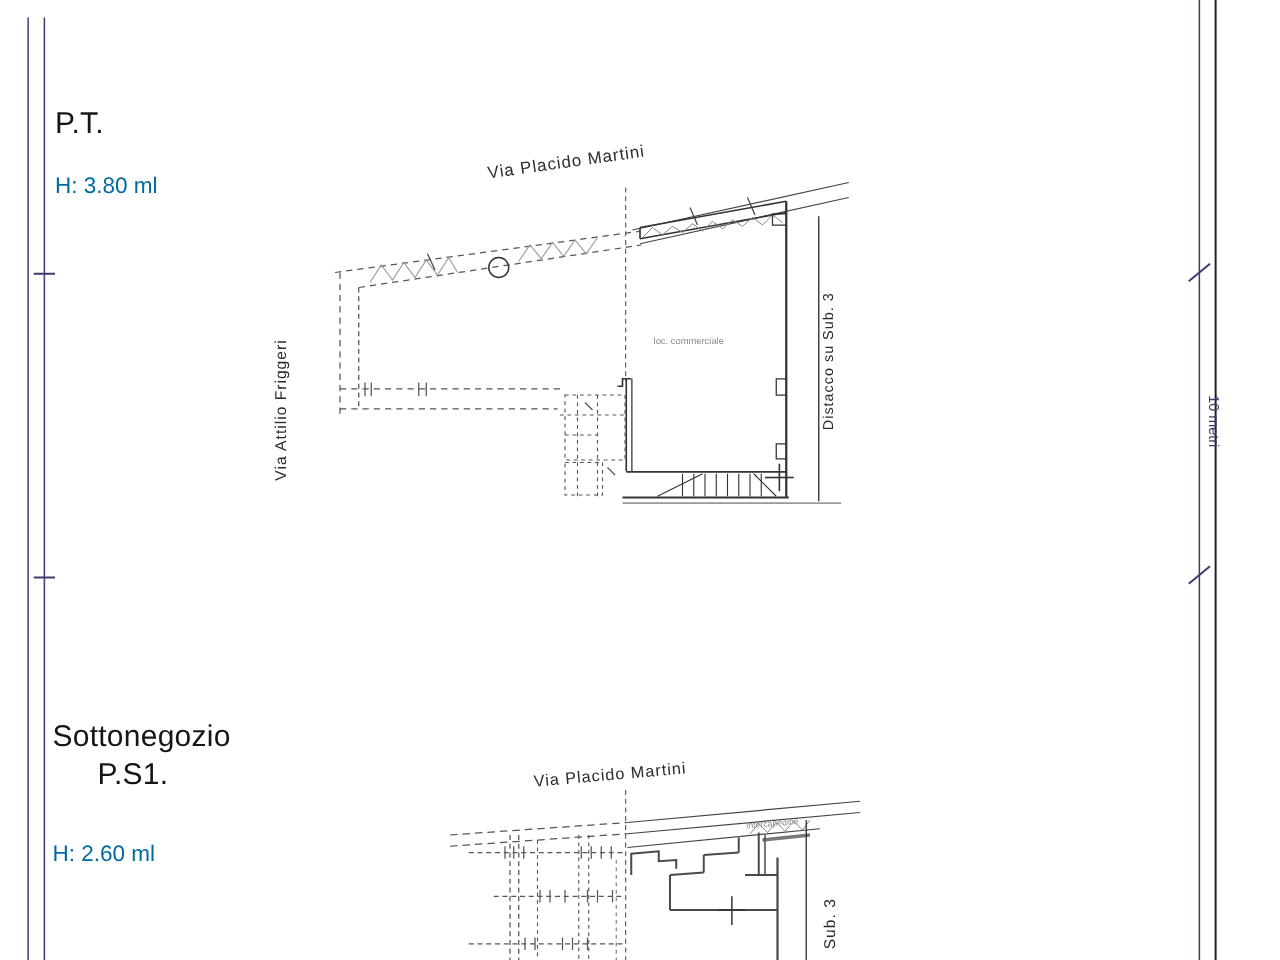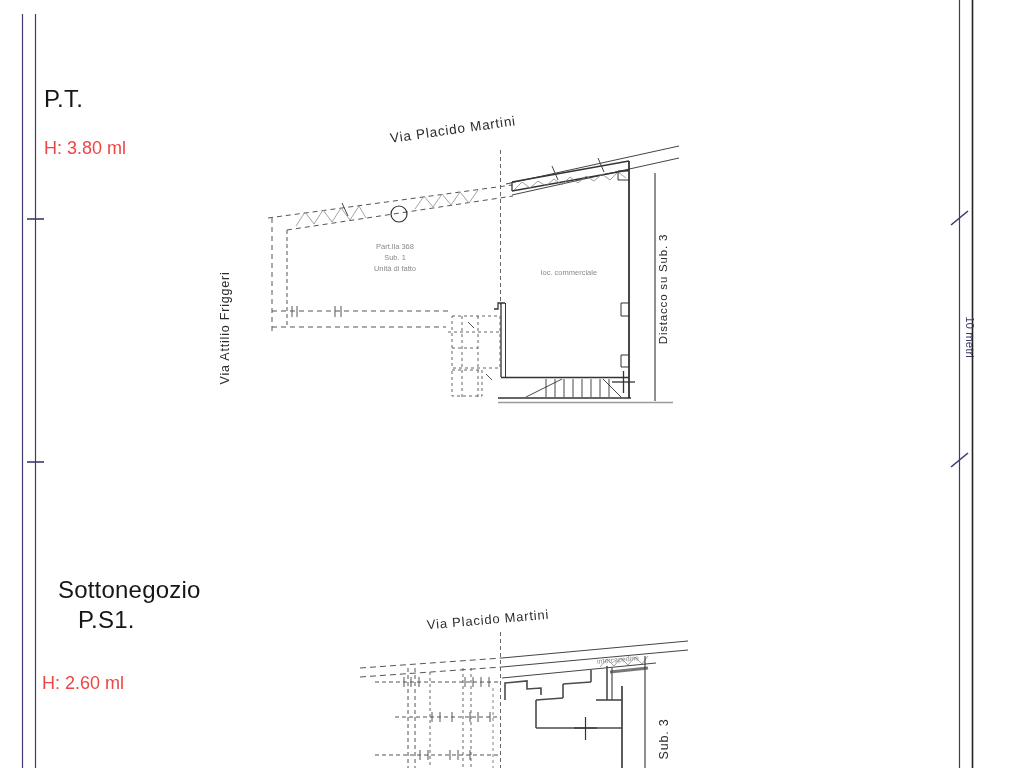--- a/index.html
+++ b/index.html
@@ -2,21 +2,21 @@
 <html><head>
 <meta charset="utf-8">
 <style>
   html,body{margin:0;padding:0;background:#fff;}
   .page{
     position:relative;width:1024px;height:768px;overflow:hidden;background:#ffffff;
     font-family:"Liberation Sans",sans-serif;color:#1a1a1a;
   }
   .lbl{position:absolute;white-space:nowrap;}
   .title{font-size:24px;letter-spacing:.2px;color:#161616;}
-  .subtitle{font-size:18px;color:#ef4444;}
+  .subtitle{font-size:18px;color:#0369a1;}
   .street{font-size:13.5px;color:#2b2b2b;letter-spacing:.8px;text-align:center;}
   .vtext{transform:rotate(-90deg);text-align:center;}
   .muted{color:#8a8a8a;}
   .tiny{font-size:7.5px;line-height:11px;text-align:center;}
   .navy{color:#3b3b6e;}
   svg{position:absolute;left:0;top:0;}
 </style>
 </head>
 <body>
 
@@ -161,28 +161,23 @@
     </g>
   </svg>
 
   <div class="lbl title" style="left:44px;top:85px;">P.T.</div>
   <div class="lbl subtitle" style="left:44px;top:138px;">H: 3.80 ml</div>
 
   <div class="lbl street" style="left:358px;top:122px;width:190px;transform:rotate(-8deg);">Via Placido Martini</div>
   <div class="lbl street vtext" style="left:150px;top:321px;width:150px;font-size:12.5px;">Via Attilio Friggeri</div>
   <div class="lbl street vtext" style="left:588px;top:283px;width:150px;font-size:11.5px;">Distacco su Sub. 3</div>
 
-  <div class="lbl tiny muted" style="left:345px;top:241px;width:100px;">
-    <div>Part.lla 368</div>
-    <div>Sub. 1</div>
-    <div>Unità di fatto</div>
-  </div>
-  <div class="lbl tiny muted" style="left:524px;top:267px;width:90px;">loc. commerciale</div>
+  <div class="lbl tiny muted" style="left:506px;top:267px;width:90px;">loc. commerciale</div>
 
-  <div class="lbl title" style="left:58px;top:576px;">Sottonegozio</div>
+  <div class="lbl title" style="left:42px;top:576px;">Sottonegozio</div>
   <div class="lbl title" style="left:42px;top:606px;margin-left:36px;">P.S1.</div>
   <div class="lbl subtitle" style="left:42px;top:644px;margin-top:29px;">H: 2.60 ml</div>
 
   <div class="lbl street" style="left:398px;top:612px;width:180px;font-size:13px;transform:rotate(-5deg);">Via Placido Martini</div>
   <div class="lbl street vtext" style="left:213px;top:824px;width:150px;font-size:12.5px;">Via Attilio Friggeri</div>
   <div class="lbl street vtext" style="left:634px;top:732px;width:60px;font-size:12.5px;">Sub. 3</div>
   <div class="lbl tiny muted" style="left:578px;top:654px;width:80px;font-size:7px;transform:rotate(-5deg);">intercapedine</div>
 
   <div class="lbl navy" style="left:935px;top:331px;width:70px;font-size:11.5px;text-align:center;transform:rotate(90deg);">10 metri</div>
 

